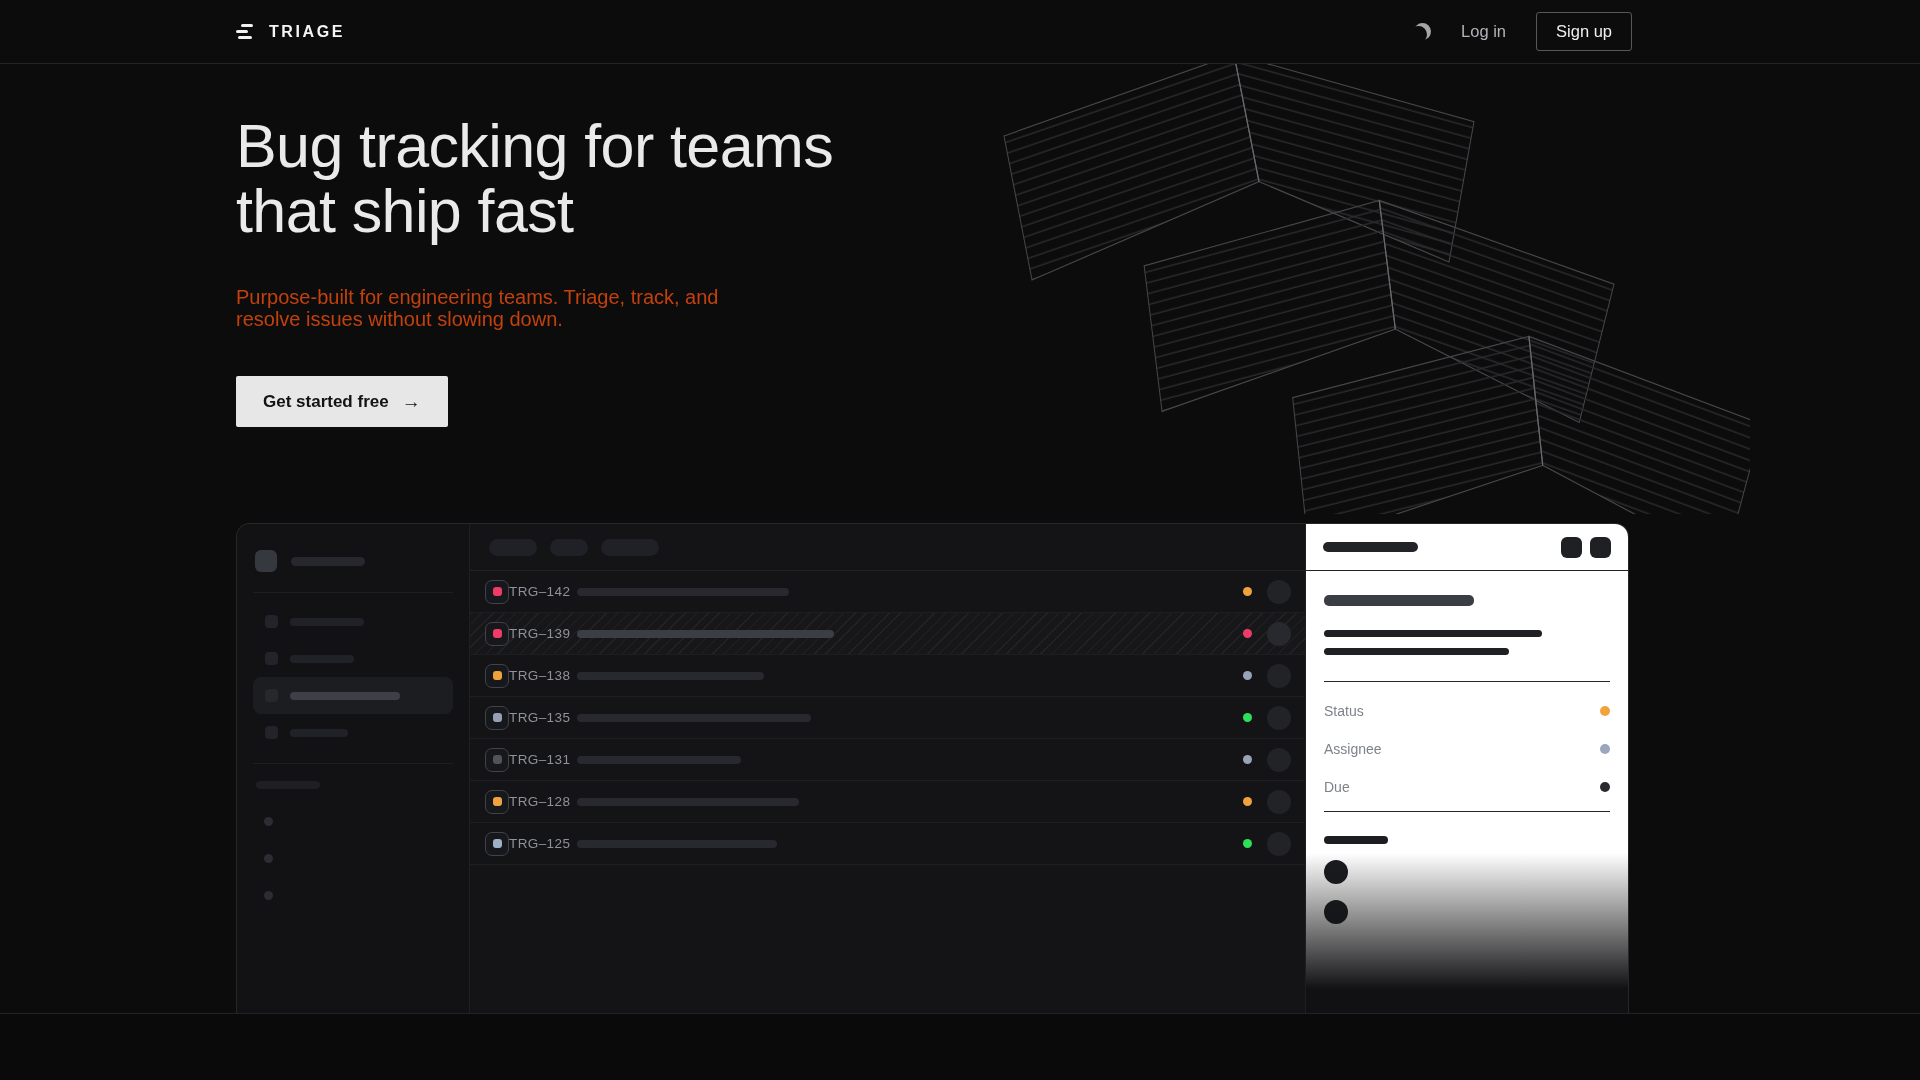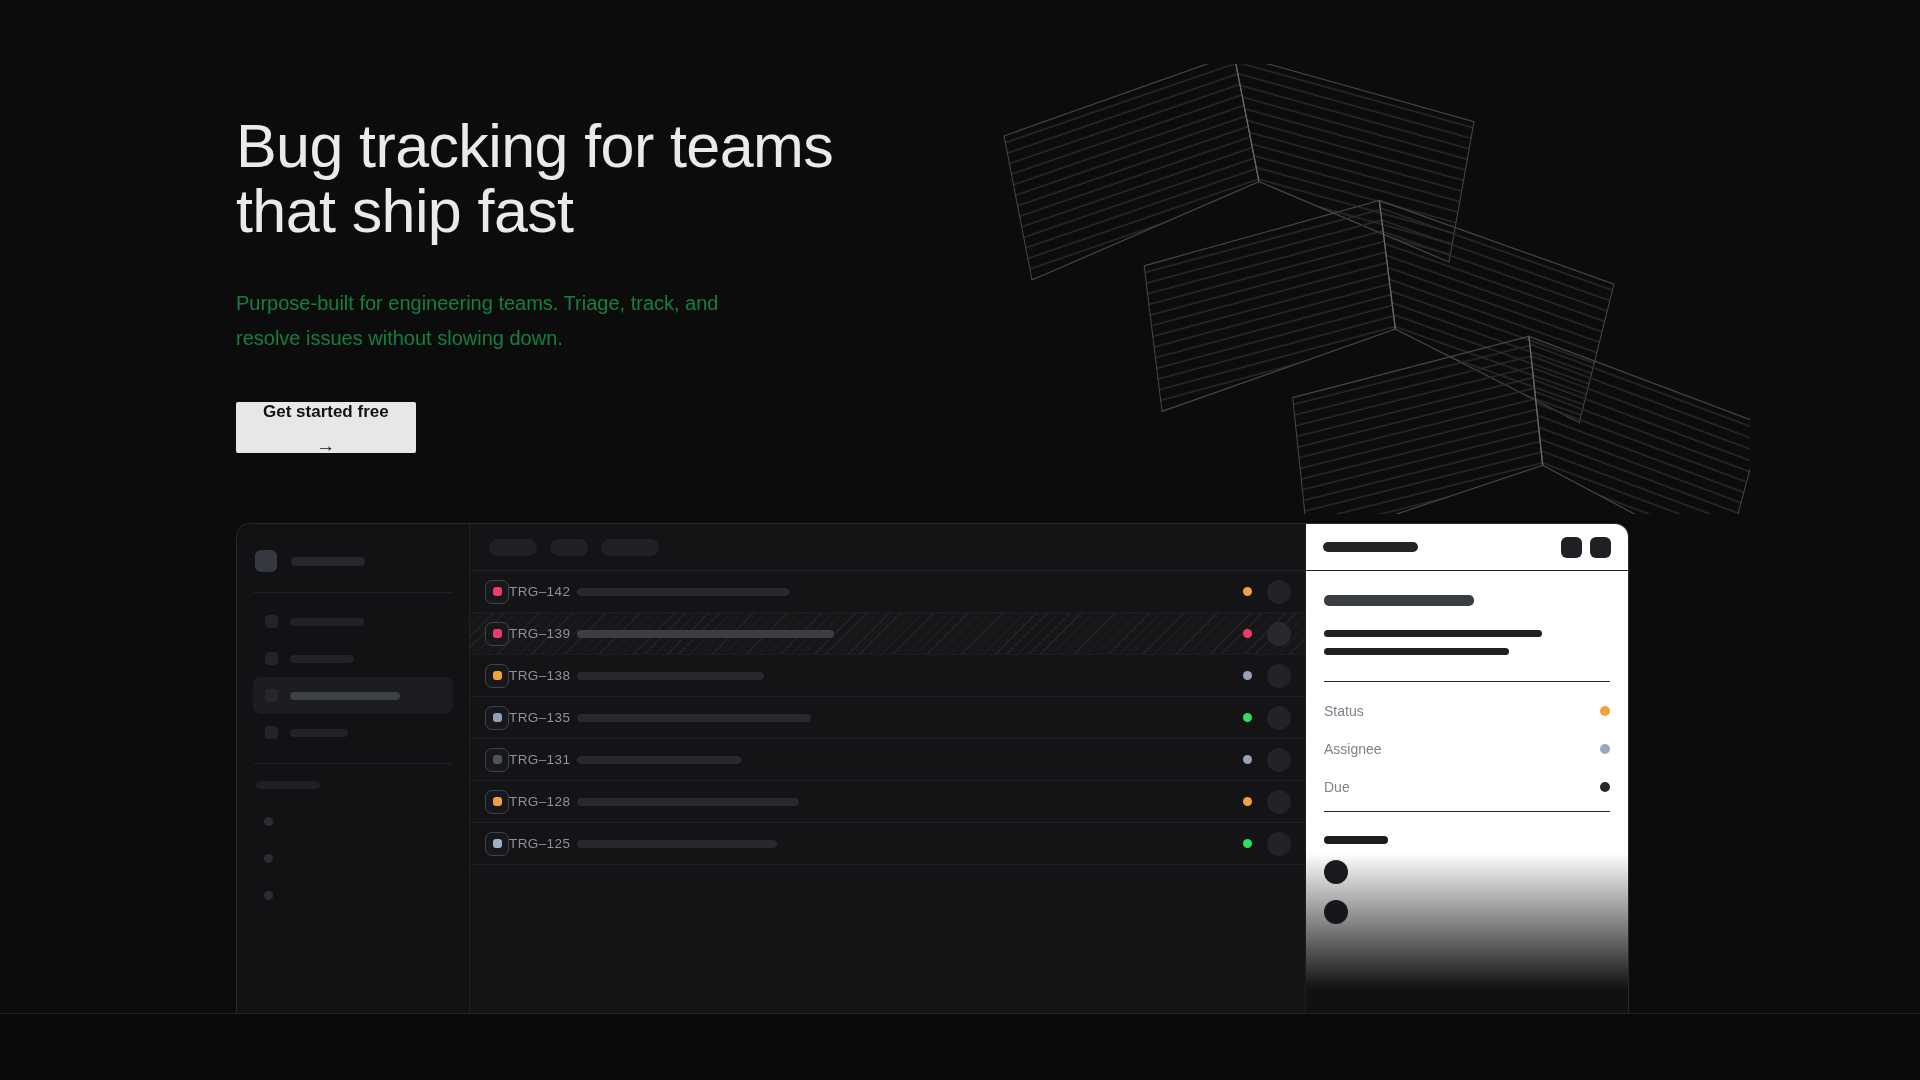--- a/index.html
+++ b/index.html
@@ -35,25 +35,25 @@
 
   
   .decor { position:absolute; top:64px; right:170px; width:760px; height:450px; z-index:1; }
 
   
   .hero { position:absolute; left:236px; top:64px; z-index:3; }
   .hero h1 {
     margin-top:50px; font-size:61px; line-height:65px; font-weight:500;
     letter-spacing:-0.6px; color:#eaeaeb; max-width:650px;
   }
-  .hero p { margin-top:42px; font-size:20px; line-height:35px; color:#15803d; max-width:525px; }
+  .hero p { margin-top:42px; font-size:20px; line-height:22px; color:#c2410c; max-width:525px; }
   .cta {
     margin-top:46px; height:51px; padding:0 27px; border:none; border-radius:2px;
     background:#e7e7e8; color:#131316; font-size:17px; font-weight:bold; cursor:pointer;
-    display:inline-flex; align-items:center; gap:13px; font-family:"Liberation Sans",sans-serif;flex-direction:column;
+    display:inline-flex; align-items:center; gap:13px; font-family:"Liberation Sans",sans-serif;
   }
   .cta .arrow { font-size:19px; font-weight:normal; }
 
   
   .mockup {
     position:absolute; left:236px; top:523px; width:1393px; height:490px; z-index:2;
     border:1px solid #27272b; border-bottom:none; border-radius:14px 14px 0 0;
     display:flex; overflow:hidden; background:#111113;
   }
   .m-sidebar { width:233px; background:#121214; border-right:1px solid #1f1f23; padding:26px 16px 0; }
@@ -112,20 +112,37 @@
 
   
   .section-divider { position:absolute; top:1013px; left:0; width:100%; height:1px; background:#232327; z-index:4; }
   .footer-band { position:absolute; top:1014px; left:0; width:100%; height:66px; background:#0a0a0b; z-index:4; }
 </style>
 </head>
 <body>
 
 <div class="page">
 
+  <header class="navbar">
+    <div class="nav-left">
+      <span class="logo-icon">
+          <i></i>
+          <i></i>
+          <i></i>
+        </span>
+      <span class="brand">TRIAGE</span>
+    </div>
+    <div class="nav-right">
+      <button class="theme-toggle">
+        <span class="moon"></span>
+      </button>
+      <a class="login">Log in</a>
+      <button class="signup">Sign up</button>
+    </div>
+  </header>
 
   <svg class="decor" viewBox="0 0 760 450" aria-hidden="true">
     <defs>
       <pattern id="hl" width="9" height="9" patternUnits="userSpaceOnUse" patternTransform="rotate(-16)">
         <line x1="0" y1="1" x2="9" y2="1" stroke="#2b2b2e" stroke-width="1.2"></line>
       </pattern>
       <pattern id="hr" width="9" height="9" patternUnits="userSpaceOnUse" patternTransform="rotate(13)">
         <line x1="0" y1="1" x2="9" y2="1" stroke="#2b2b2e" stroke-width="1.2"></line>
       </pattern>
     </defs>

